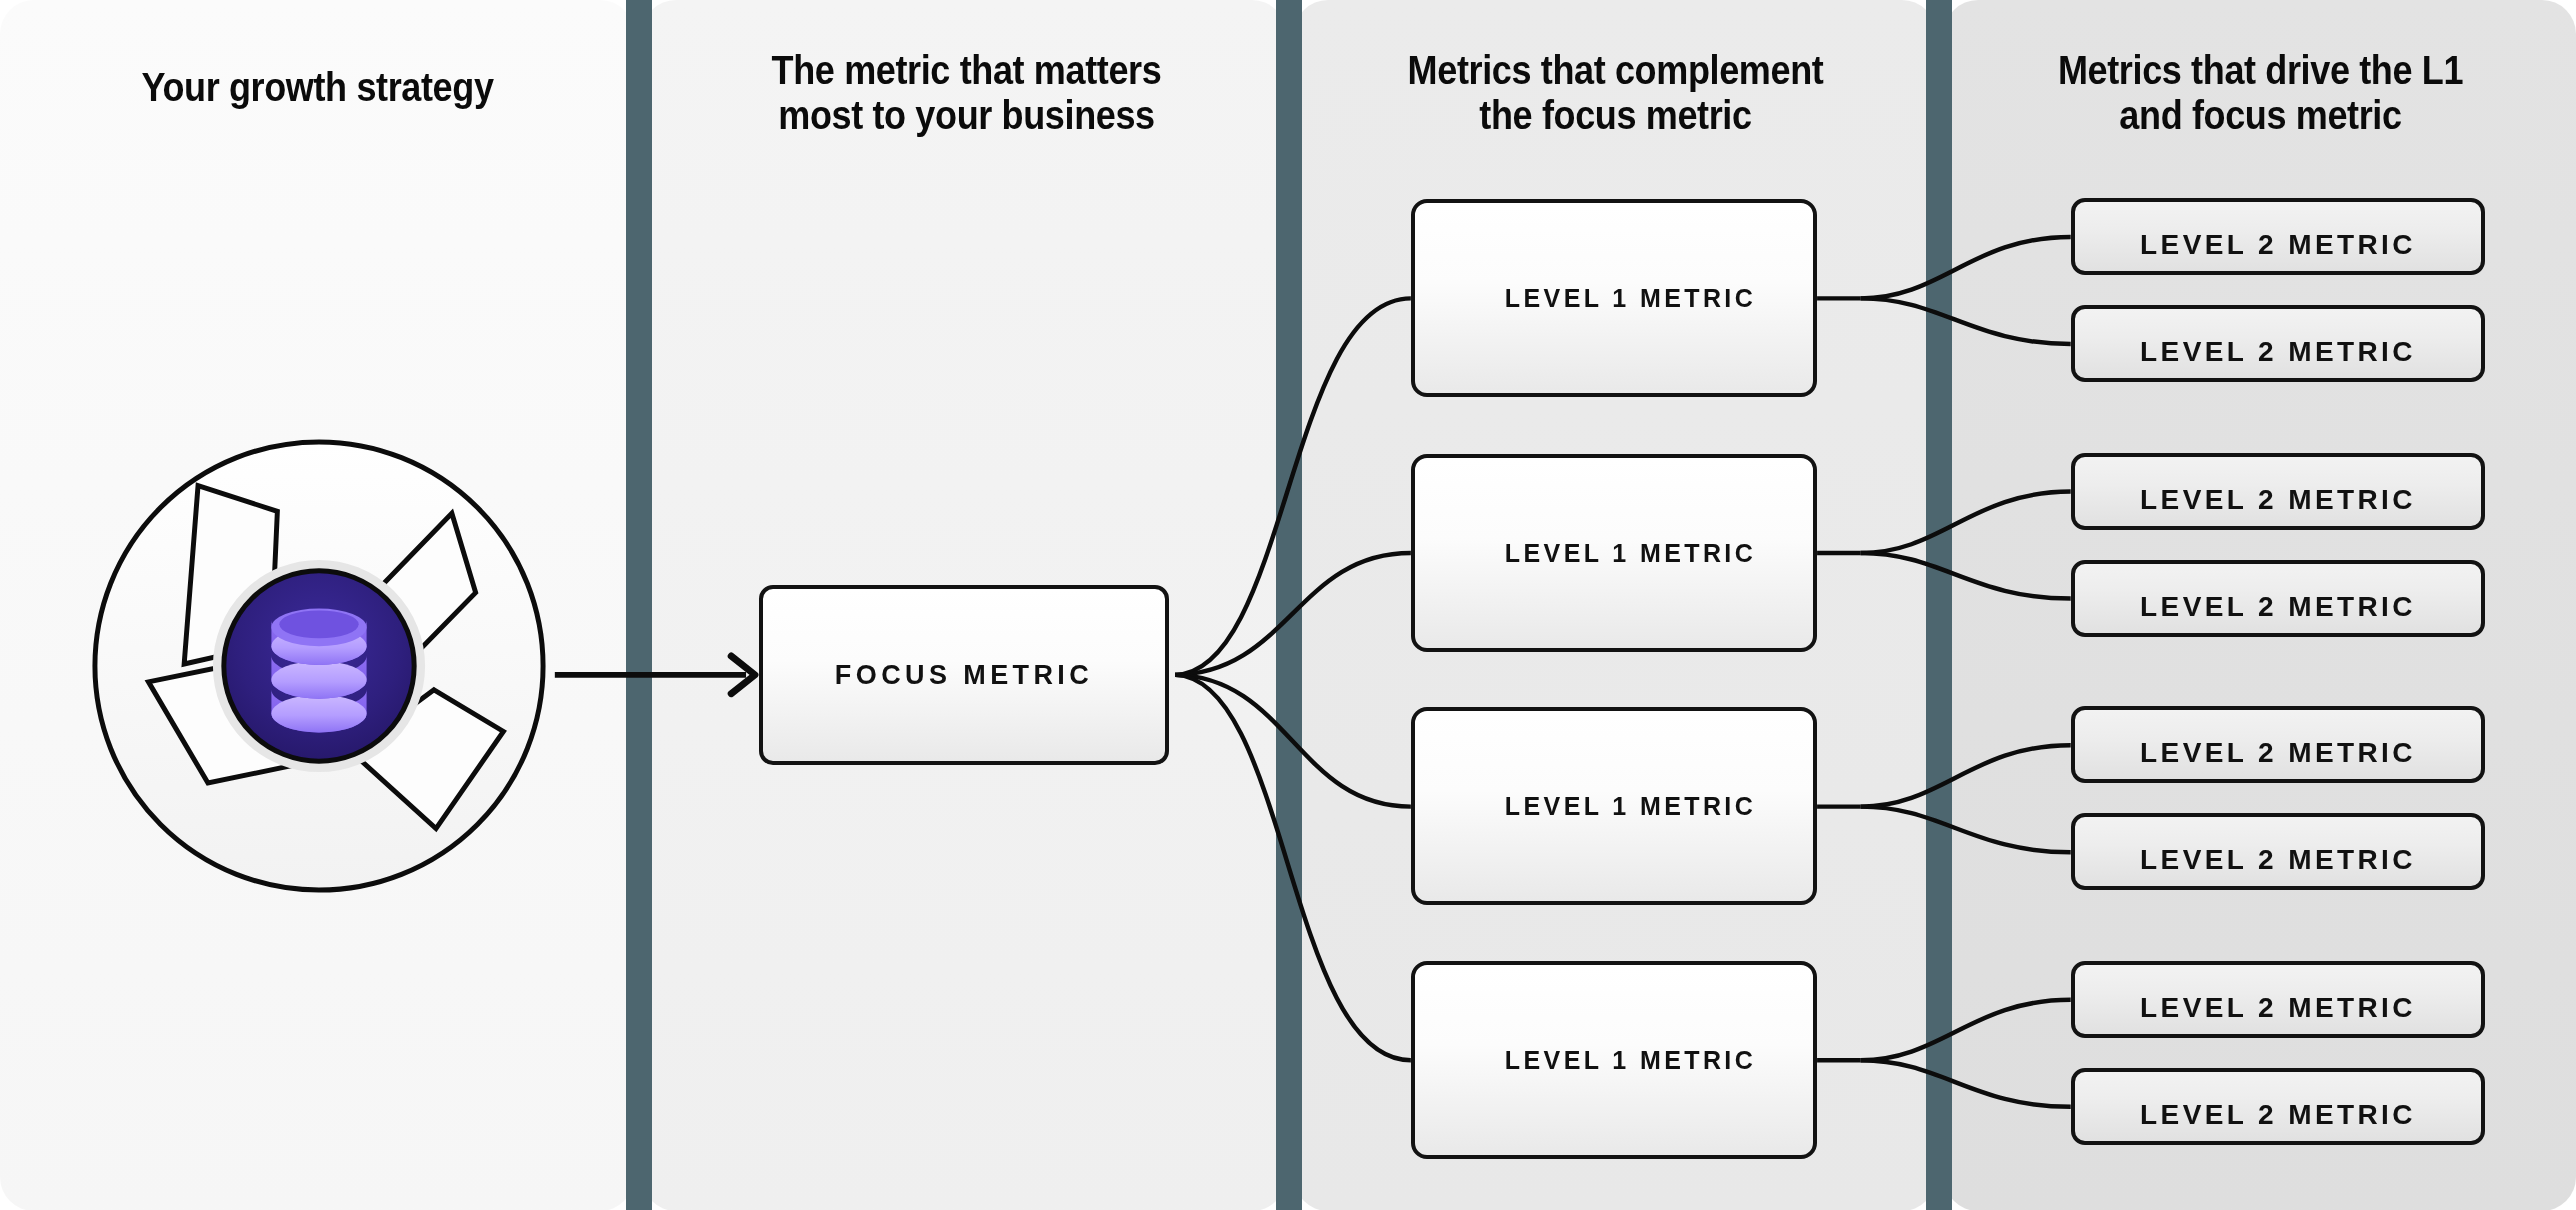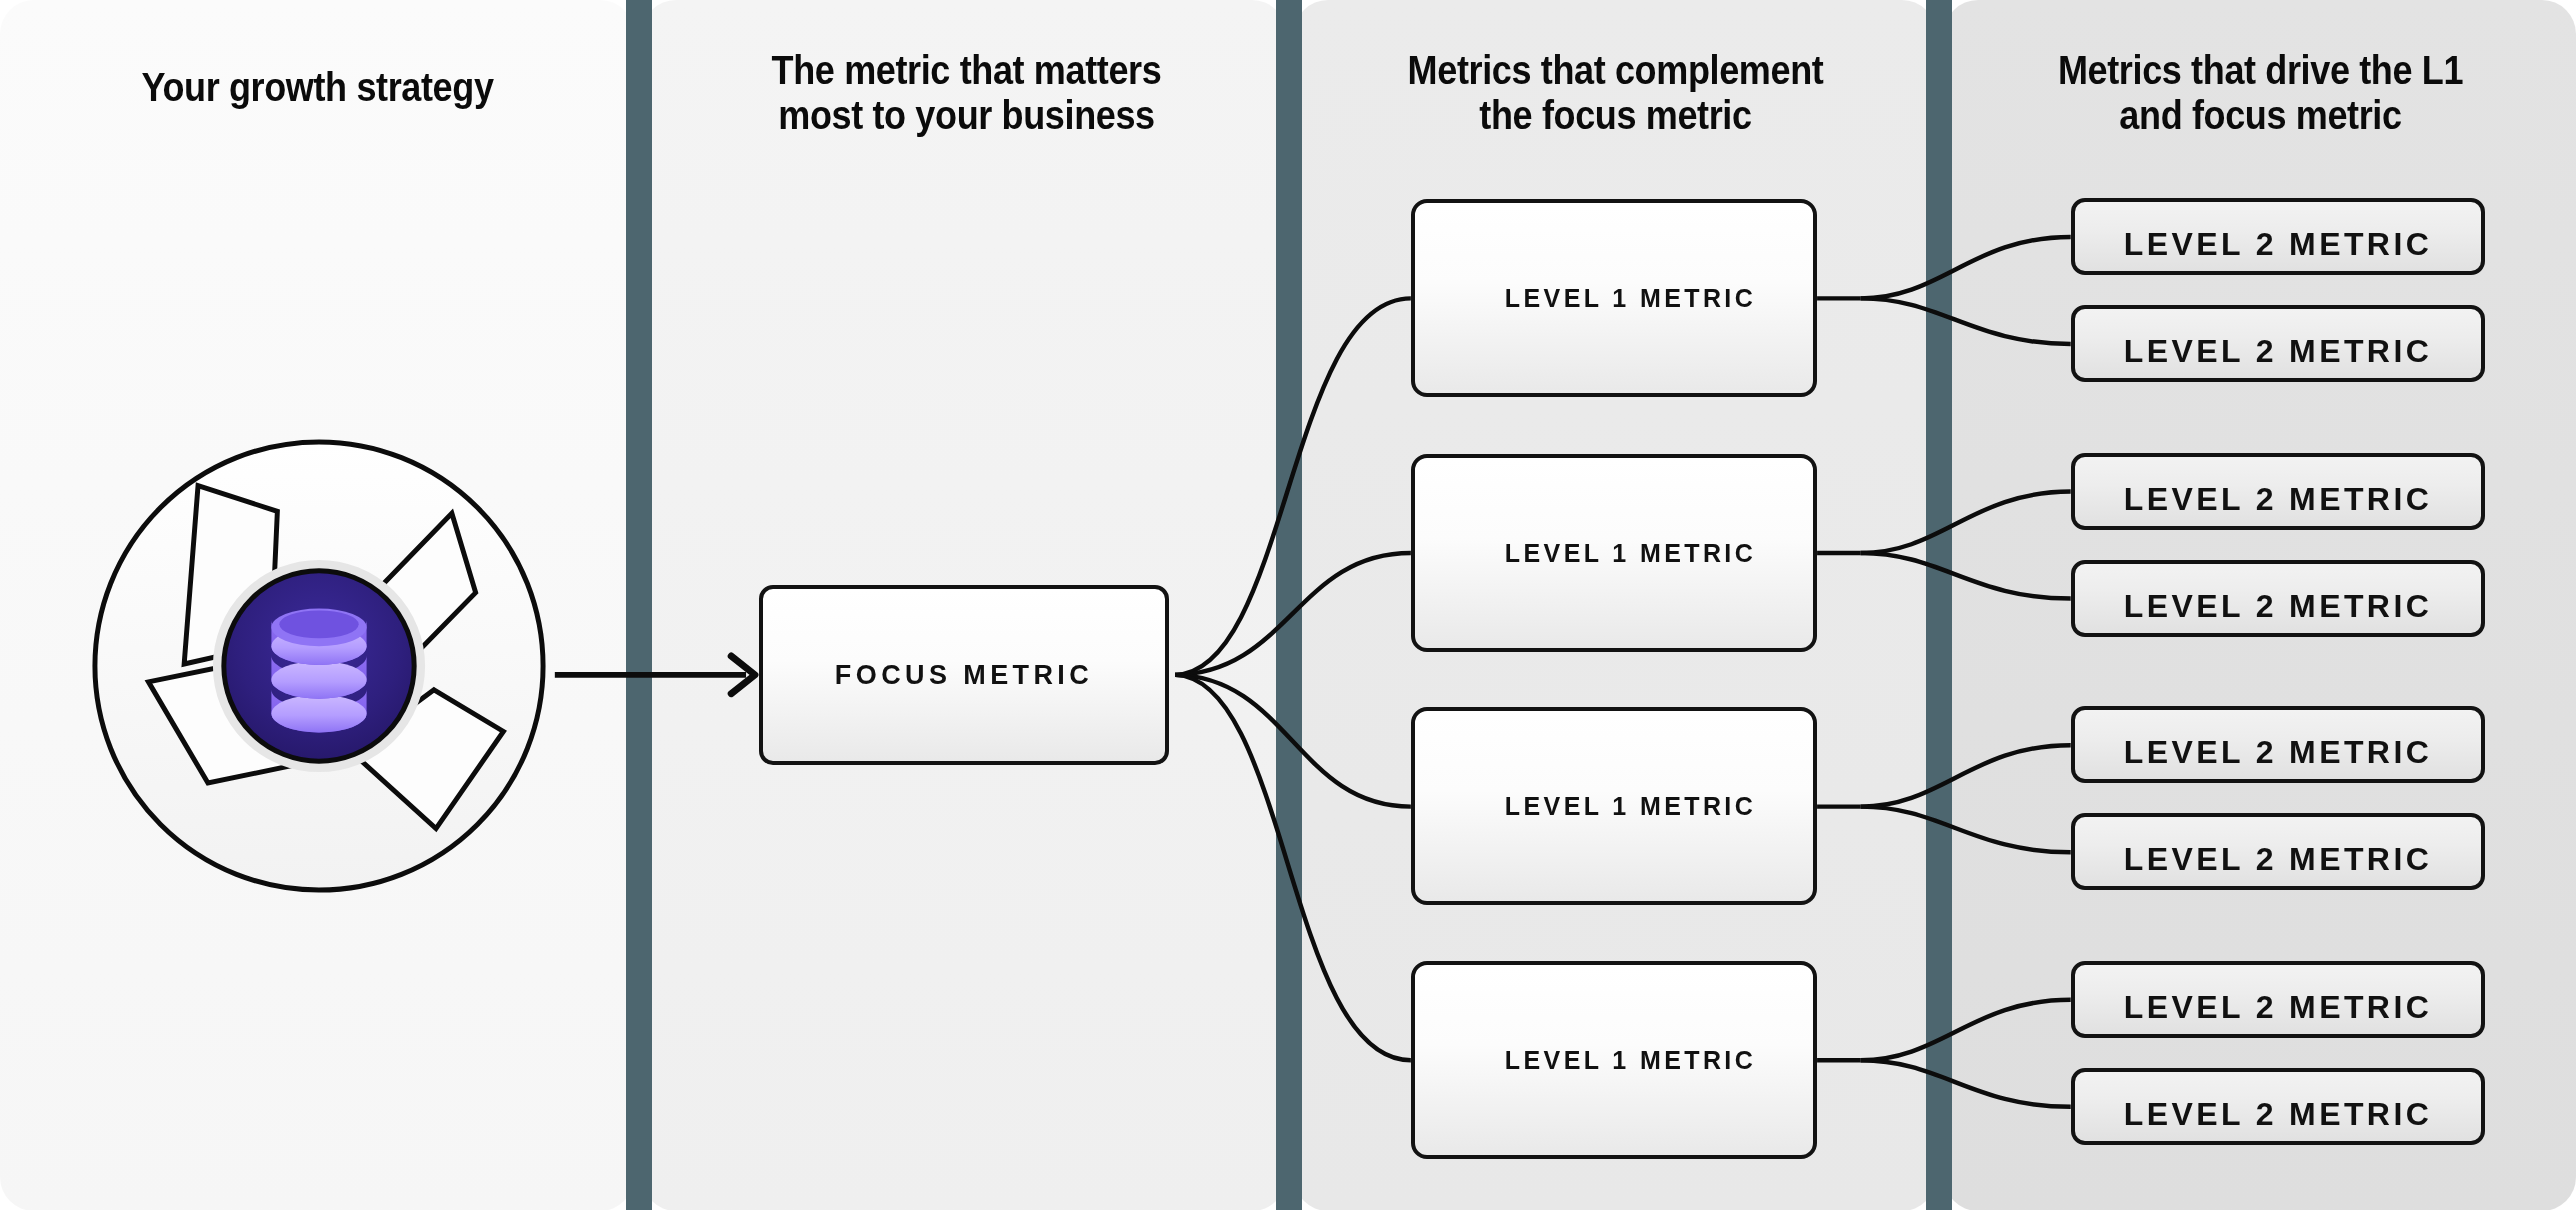--- a/index.html
+++ b/index.html
@@ -66,21 +66,21 @@
 
   .l1 { width: 406px; height: 198px; left: 1411px; }
   .l1 span { font-size: 25px; margin-left: 33px; }
   #l1-0 { top: 199px; }
   #l1-1 { top: 454px; }
   #l1-2 { top: 707px; }
   #l1-3 { top: 961px; }
 
   .l2 { width: 414px; height: 77px; left: 2071px; border-radius: 14px;
         background: linear-gradient(180deg,#f2f2f2 0%,#ededed 40%,#e1e1e1 100%); }
-  .l2 span { font-size: 32px; margin-top: 16px; }
+  .l2 span { font-size: 28px; margin-top: 16px; }
   #l2-0 { top: 198px; } #l2-1 { top: 305px; }
   #l2-2 { top: 453px; } #l2-3 { top: 560px; }
   #l2-4 { top: 706px; } #l2-5 { top: 813px; }
   #l2-6 { top: 961px; } #l2-7 { top: 1068px; }
 
   
   #links {
     position: absolute; left: 0; top: 0;
     width: 2576px; height: 1211px;
     z-index: 4; pointer-events: none;

